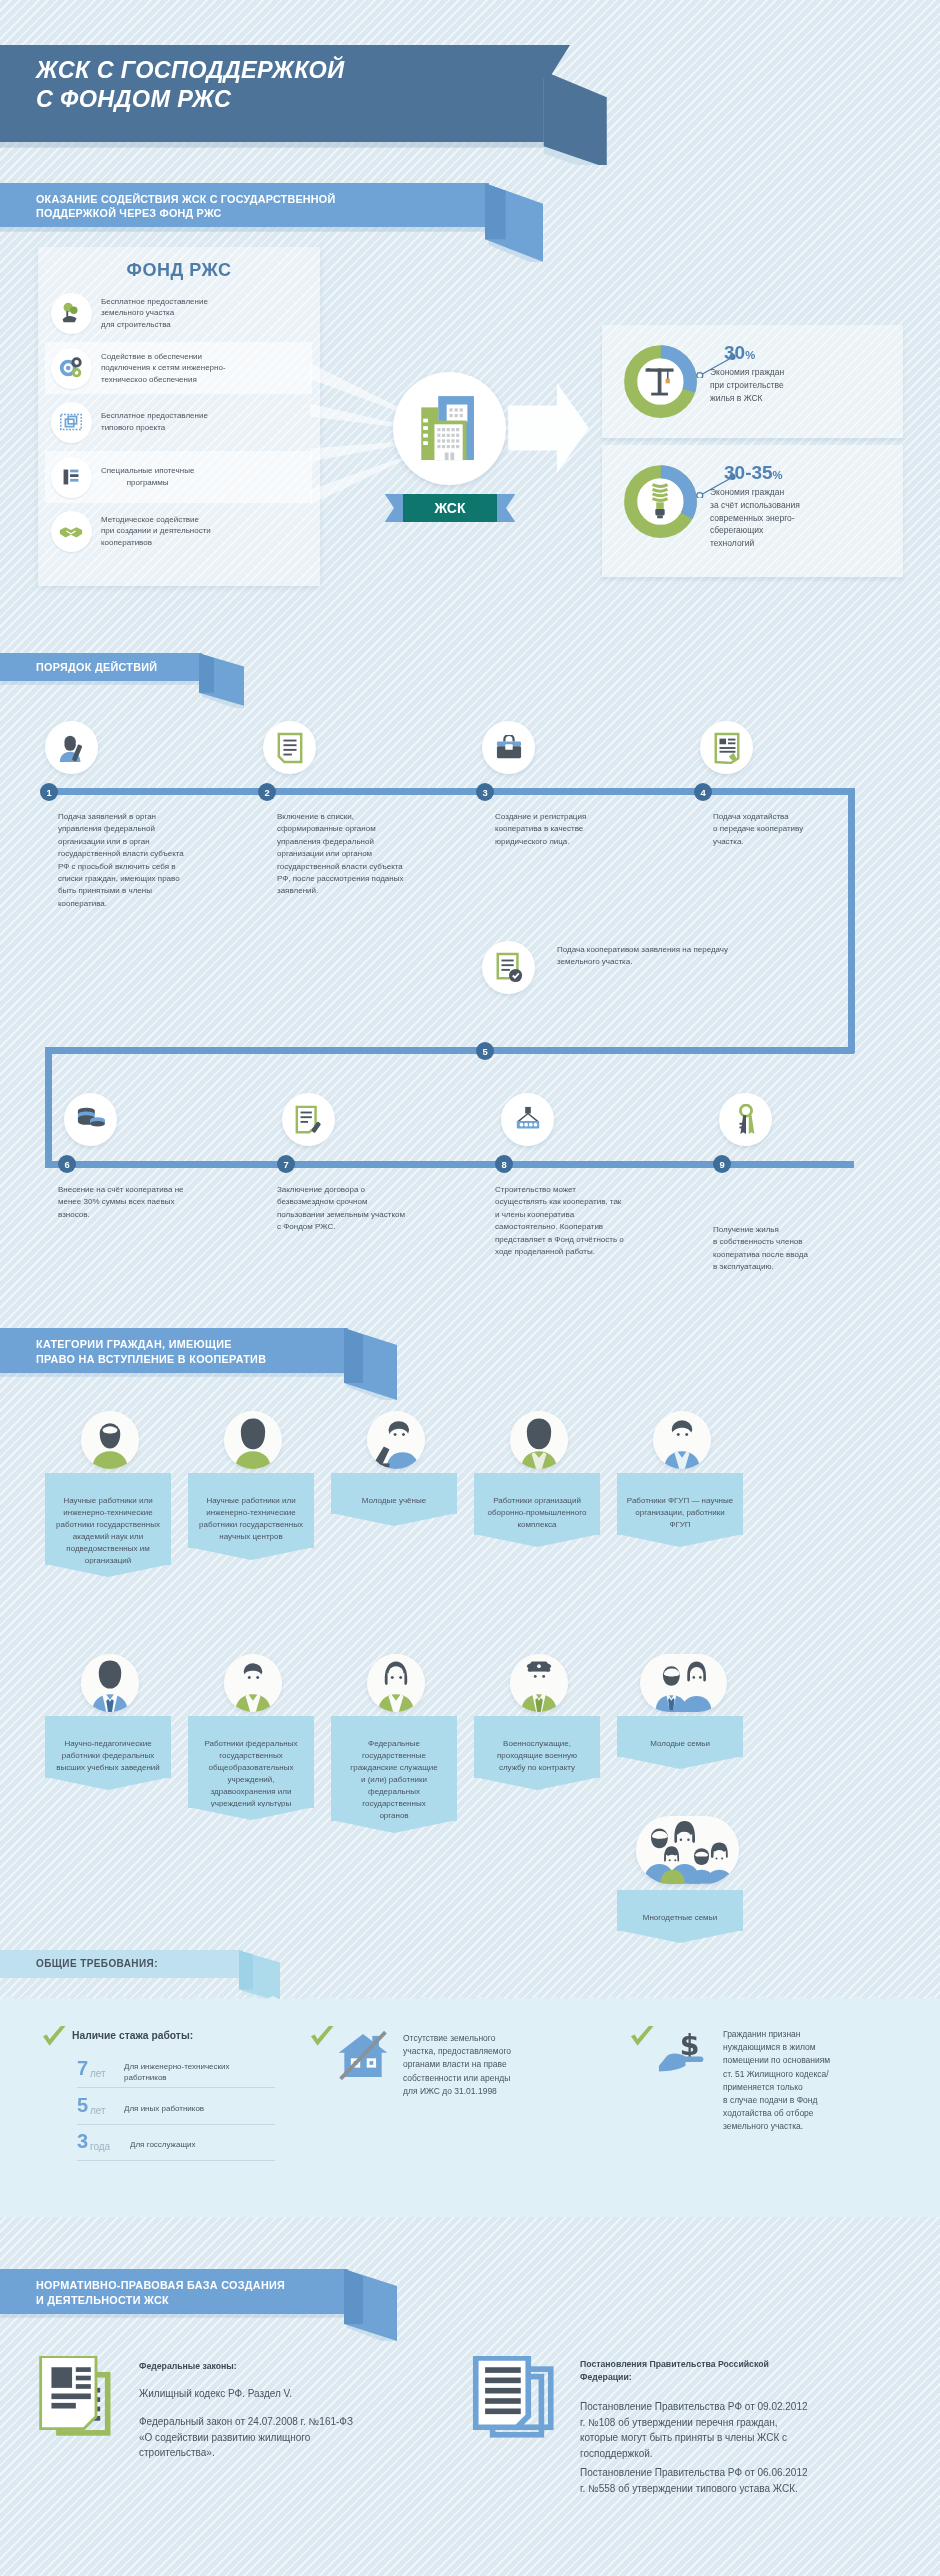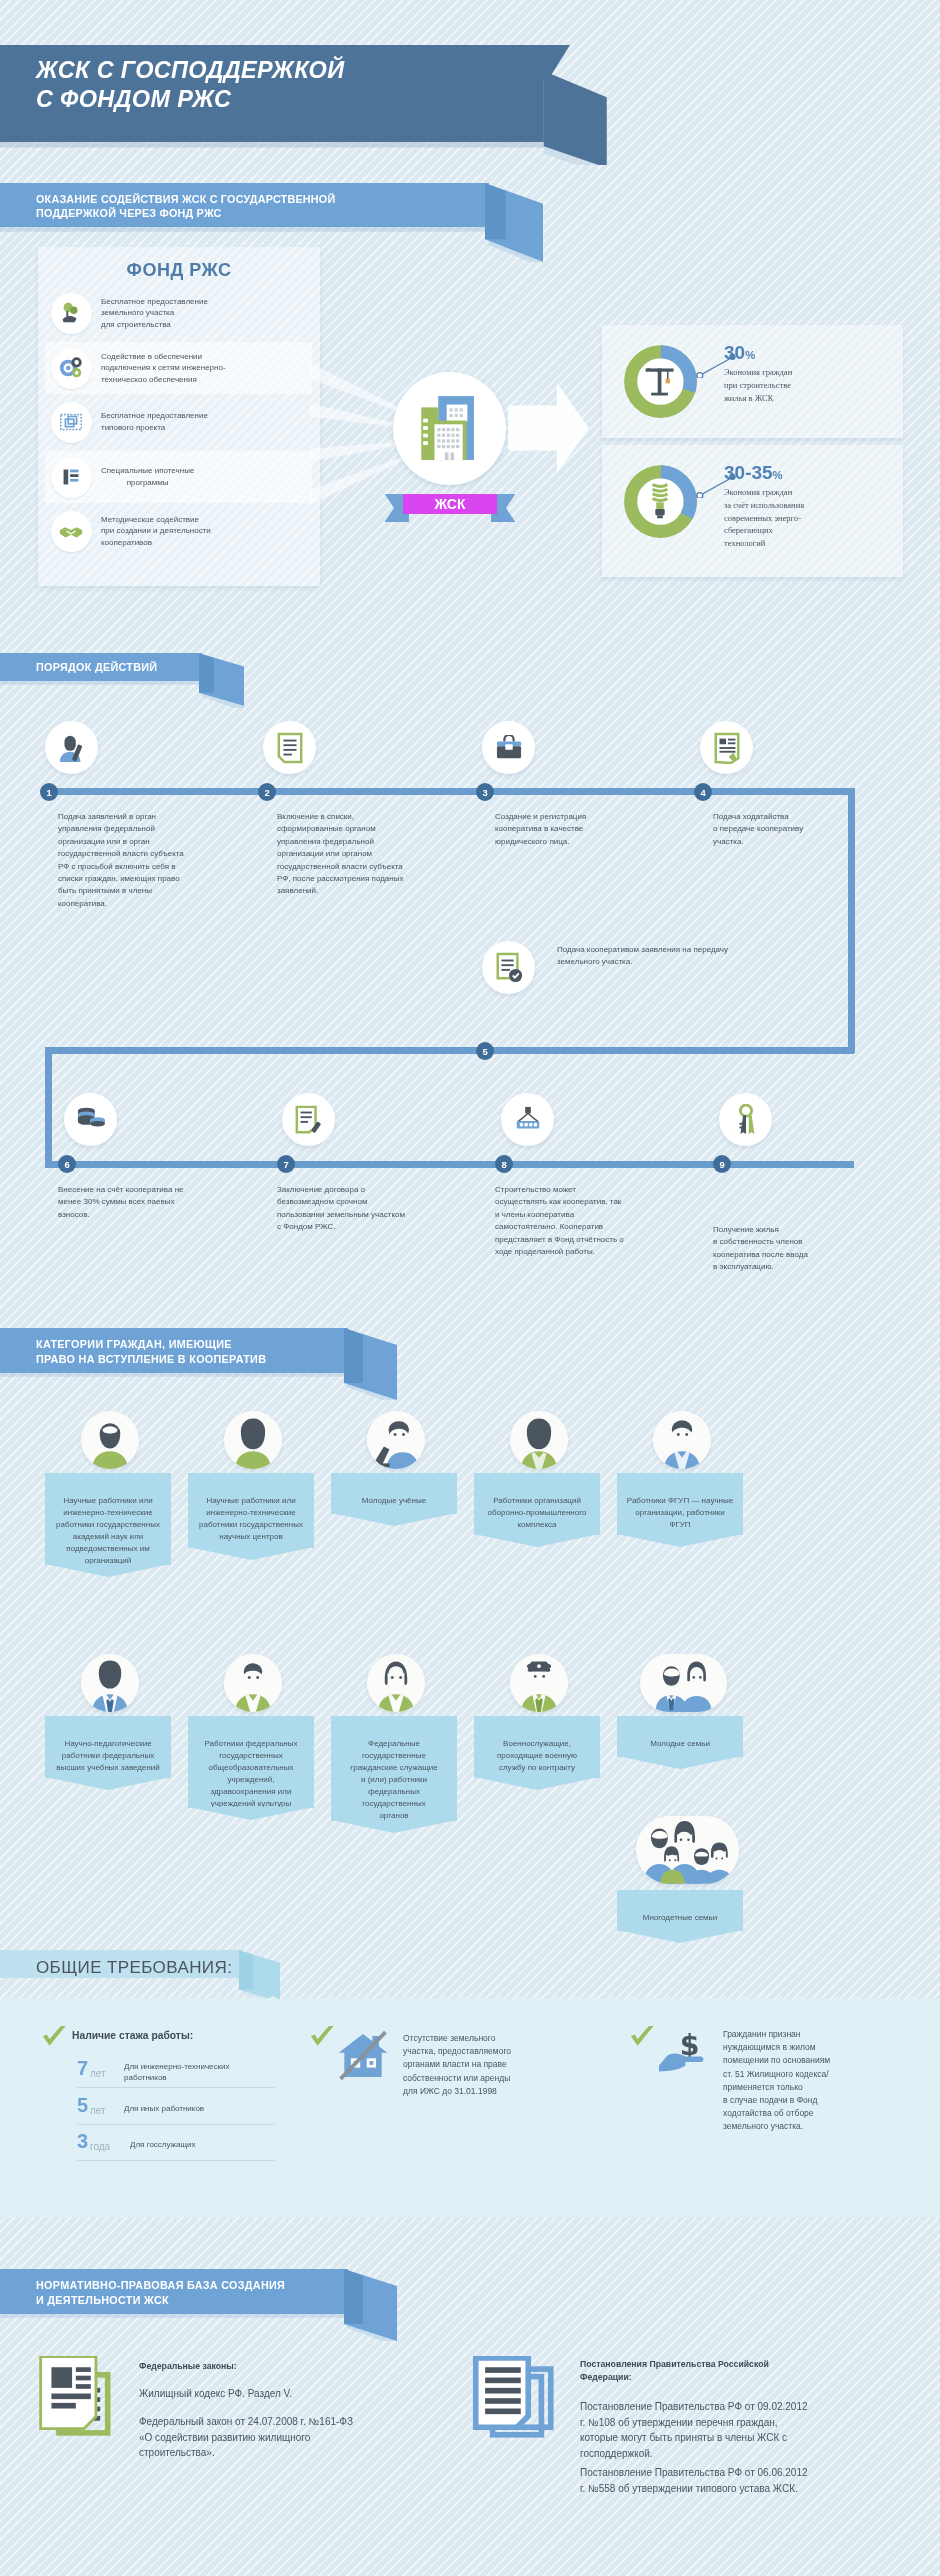--- a/index.html
+++ b/index.html
@@ -38,32 +38,32 @@
   .fund-row.alt{background:rgba(255,255,255,.55);}
   .fund-ic{width:41px;height:41px;border-radius:50%;background:#fff;margin-left:5.6px;
     display:flex;align-items:center;justify-content:center;flex:0 0 41px;
     box-shadow:0 0.9px 1.9px rgba(120,150,175,.22);}
   .fund-tx{margin-left:9.4px;font-size:8px;line-height:1.45;color:#4a5560;white-space:pre-line;}
 
   
   #hub{position:absolute;left:393px;top:372px;width:113px;height:113px;border-radius:50%;background:#fff;
     box-shadow:0 1.9px 5.6px rgba(130,160,185,.3);display:flex;align-items:center;justify-content:center;}
   #hub-ribbon{position:absolute;left:384px;top:494px;width:132px;height:28px;}
-  #hub-ribbon .mid{position:absolute;left:19px;top:0;width:94px;height:20px;background:#d946ef;
+  #hub-ribbon .mid{position:absolute;left:19px;top:0;width:94px;height:28px;background:#0f766e;
      display:flex;align-items:center;justify-content:center;color:#fff;font-size:14px;font-weight:bold;}
   #hub-arrow{position:absolute;left:508px;top:383px;width:81px;height:90px;}
   #rays{position:absolute;left:310px;top:358px;width:122px;height:151px;}
 
   
   .stat-card{position:absolute;left:602px;top:0;width:301px;height:113px;background:rgba(255,255,255,.45);
     box-shadow:0 2.8px 3.8px rgba(150,175,195,.22);}
   .donut{position:absolute;left:21px;top:19px;width:75px;height:75px;}
   .stat-val{position:absolute;left:122px;top:17px;font-size:19px;font-weight:bold;color:#4e82b4;}
   .stat-val .pc{font-size:11.3px;}
-  .stat-desc{position:absolute;left:122px;top:41px;font-size:8.5px;line-height:1.5;color:#4a5560;white-space:pre-line;font-family:Liberation Serif, serif;}
+  .stat-desc{position:absolute;left:108px;top:41px;font-size:8.5px;line-height:1.5;color:#4a5560;white-space:pre-line;}
   .leader{position:absolute;}
 
   
   .step{position:absolute;width:202px;}
   .step-ic{width:53px;height:53px;border-radius:50%;background:#fff;display:flex;align-items:center;justify-content:center;
     box-shadow:0 1.9px 3.8px rgba(140,165,190,.25);}
   .step-num{position:absolute;width:18px;height:18px;border-radius:50%;background:#3e6d99;color:#fff;
     font-size:9.4px;display:flex;align-items:center;justify-content:center;font-weight:bold;z-index:3;}
   .step-tx{position:absolute;font-size:8px;line-height:1.55;color:#4a5560;white-space:pre-line;}
   .timeline{position:absolute;background:#6b9cce;z-index:1;}
@@ -767,21 +767,21 @@
     </div>
     <div class="cat-box" style="width:126px;height:41px;margin-top:5.6px;">
       <span>Многодетные семьи</span>
       <svg class="notch" viewBox="0 0 134 14" preserveAspectRatio="none">
           <polygon points="0,0 67,14 134,0" fill="#aedbec"></polygon>
         </svg>
     </div>
   </div>
 
   <div style="position:absolute;left:0;top:1950px;width:243px;height:28px;background:#bfe0ef;">
-    <div style="position:absolute;left:36px;top:7.5px;color:#4a5560;font-size:17px;font-weight:normal;letter-spacing:0.4px;">ОБЩИЕ ТРЕБОВАНИЯ:</div>
+    <div style="position:absolute;left:36px;top:7.5px;color:#4a5560;font-size:10px;font-weight:bold;letter-spacing:0.4px;">ОБЩИЕ ТРЕБОВАНИЯ:</div>
   </div>
   <svg class="flagnotch" style="left:239px;top:1950px;width:41px;height:55px;" viewBox="0 0 44 58">
     <polygon points="3,5 44,18 44,60 3,46" fill="#cfe6f1" opacity=".7"></polygon>
     <polygon points="0,0 44,13 44,55 0,42" fill="#aedbec"></polygon>
     <polygon points="0,0 15,4 15,42 0,42" fill="#9ed2e7"></polygon>
   </svg>
 
   <div id="req-panel"></div>
   <svg class="zig" style="top:1996px;" viewBox="0 0 1000 9" preserveAspectRatio="none">
     <path d="M0,9 L0,4 L10,0 L20,5 L30,0 L40,5 L50,0 L60,5 L70,0 L80,5 L90,0 L100,5 L110,0 L120,5 L130,0 L140,5 L150,0 L160,5 L170,0 L180,5 L190,0 L200,5 L210,0 L220,5 L230,0 L240,5 L250,0 L260,5 L270,0 L280,5 L290,0 L300,5 L310,0 L320,5 L330,0 L340,5 L350,0 L360,5 L370,0 L380,5 L390,0 L400,5 L410,0 L420,5 L430,0 L440,5 L450,0 L460,5 L470,0 L480,5 L490,0 L500,5 L510,0 L520,5 L530,0 L540,5 L550,0 L560,5 L570,0 L580,5 L590,0 L600,5 L610,0 L620,5 L630,0 L640,5 L650,0 L660,5 L670,0 L680,5 L690,0 L700,5 L710,0 L720,5 L730,0 L740,5 L750,0 L760,5 L770,0 L780,5 L790,0 L800,5 L810,0 L820,5 L830,0 L840,5 L850,0 L860,5 L870,0 L880,5 L890,0 L900,5 L910,0 L920,5 L930,0 L940,5 L950,0 L960,5 L970,0 L980,5 L990,0 L1000,5 L1000,9 Z" fill="#dff0f7"></path>

